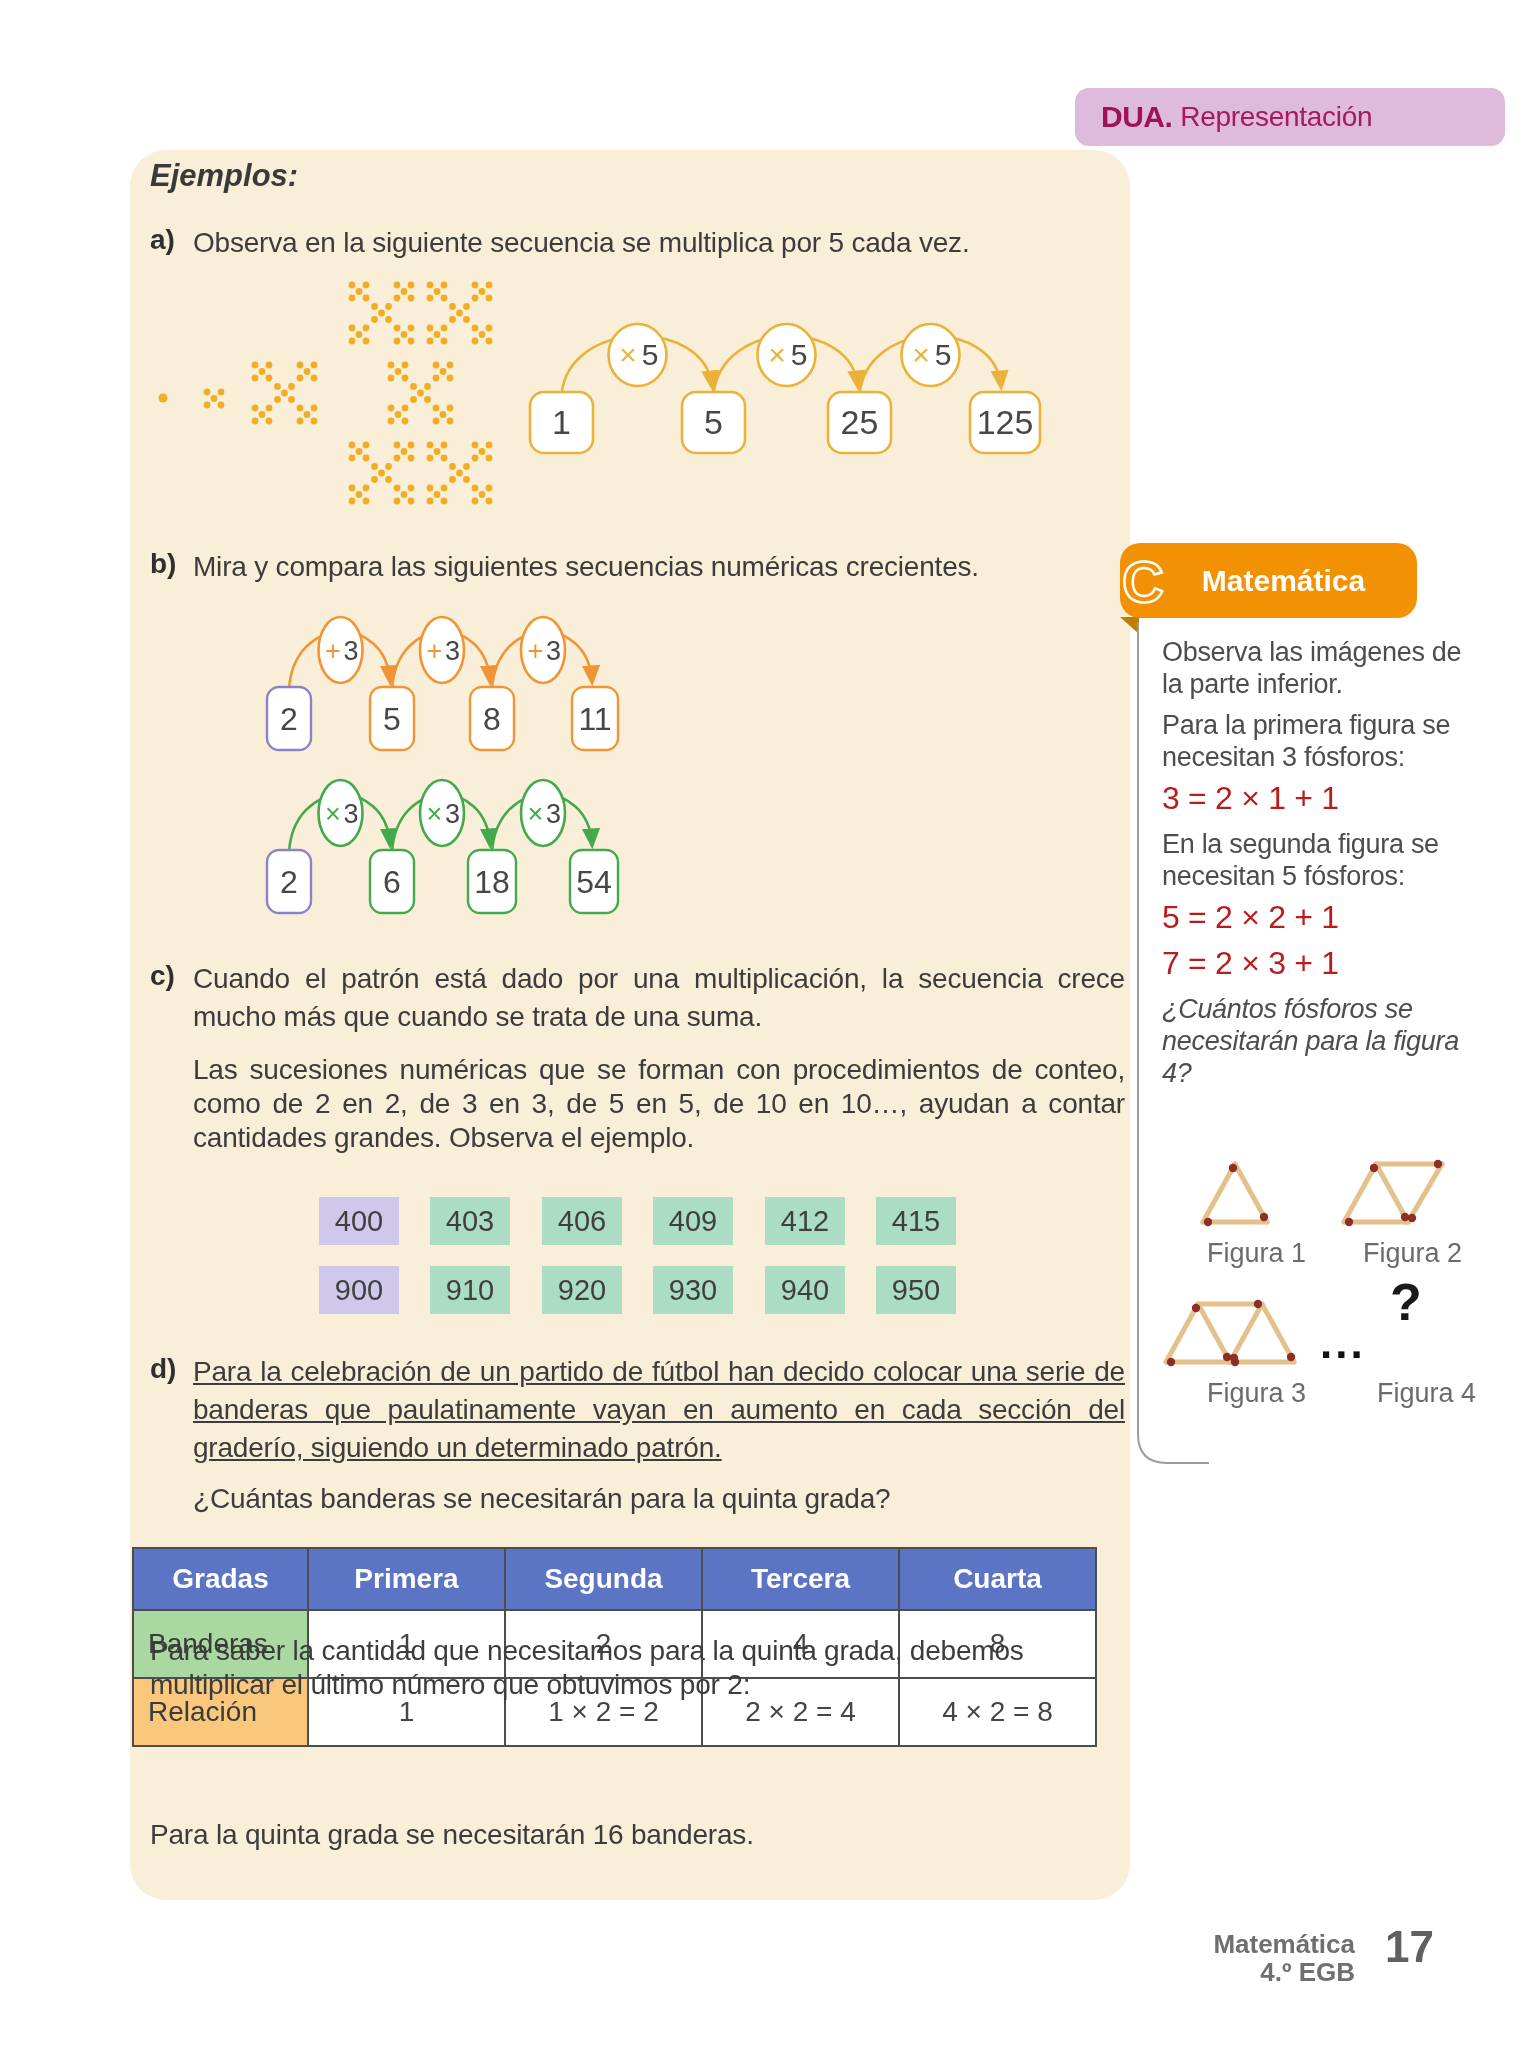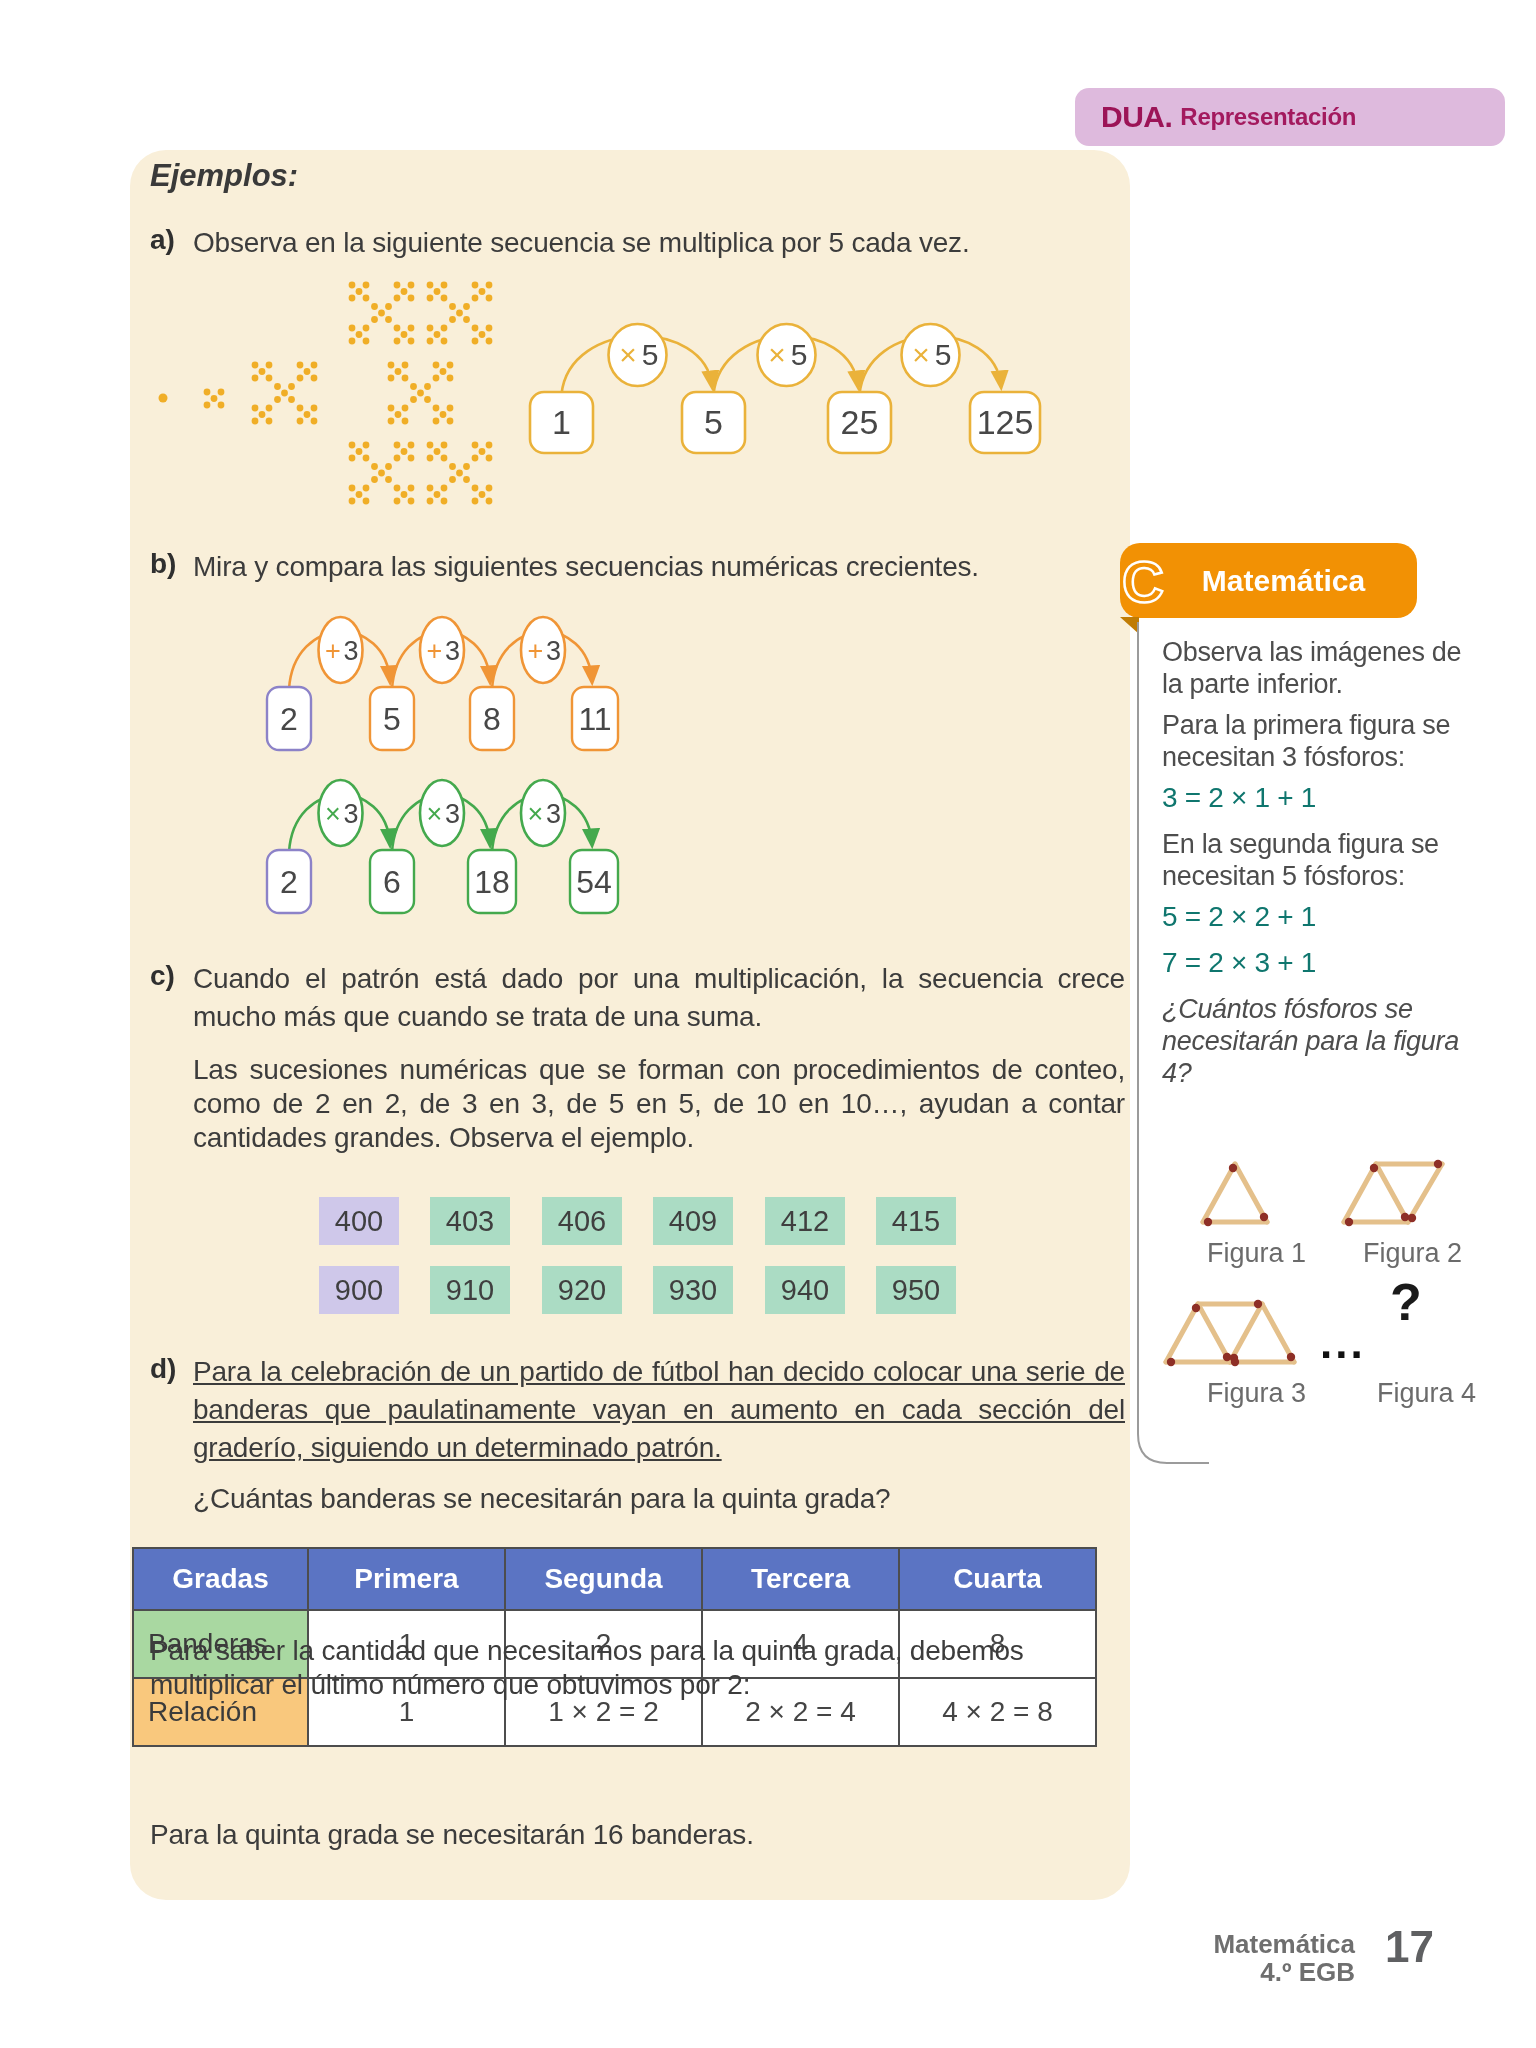--- a/index.html
+++ b/index.html
@@ -3,21 +3,21 @@
 <meta charset="utf-8">
 <style>
   html,body{margin:0;padding:0;background:#ffffff;}
   .page{position:relative;width:1536px;height:2048px;background:#ffffff;overflow:hidden;
         font-family:"Liberation Sans", sans-serif;color:#3c3c3c;}
 
   
   .dua-badge{position:absolute;left:1075px;top:88px;width:430px;height:58px;background:#debadd;
              border-radius:14px;display:flex;align-items:center;padding-left:26px;box-sizing:border-box;}
   .dua-badge .dua{font-weight:800;font-size:30px;color:#9c1457;letter-spacing:-0.5px;}
-  .dua-badge .rep{font-weight:700;font-size:24px;color:#a31a5e;margin-left:8px;letter-spacing:-0.3px;}
+  .dua-badge .rep{font-weight:400;font-size:28px;color:#a31a5e;margin-left:8px;letter-spacing:-0.3px;}
 
   
   .panel{position:absolute;left:130px;top:150px;width:1000px;height:1750px;background:#f9efd9;
          border-radius:36px;}
   .ejemplos{position:absolute;left:20px;top:8px;margin:0;font-style:italic;font-weight:700;
             font-size:31px;color:#3a3a3a;}
   .item{position:absolute;left:20px;width:975px;}
   .ilabel{position:absolute;left:0;top:0;font-weight:700;font-size:28px;color:#2f2f2f;}
   .item p{margin:0 0 0 43px;font-size:28px;line-height:38px;color:#3c3c3c;letter-spacing:-0.2px;}
   .just p{text-align:justify;}
@@ -40,21 +40,21 @@
 
   
   .tab{position:absolute;left:1120px;top:543px;width:297px;height:75px;background:#f29104;
        border-radius:20px;display:flex;align-items:center;justify-content:center;}
   .tab .tab-label{color:#ffffff;font-weight:700;font-size:30px;margin-left:30px;}
   .tab-c{position:absolute;left:1114px;top:552px;}
   .fold{position:absolute;left:1120px;top:617px;width:0;height:0;
         border-right:19px solid #c07c05;border-bottom:17px solid transparent;}
   .note-body{position:absolute;left:1162px;top:636px;width:312px;}
   .note-body p{margin:0 0 9px 0;font-size:27px;line-height:32px;color:#4d4d4d;letter-spacing:-0.3px;}
-  .note-body p.eq{color:#0f766e;font-size:28px;margin:3px 0 14px 0;}
+  .note-body p.eq{color:#b91c1c;font-size:32px;margin:3px 0 14px 0;}
   .note-body p.qst{font-style:italic;color:#4d4d4d;margin-top:2px;}
   .fig-label{position:absolute;font-size:27px;color:#6b6b6b;}
   .dots3{position:absolute;left:1320px;top:1318px;font-weight:900;font-size:44px;color:#111;letter-spacing:3px;}
   .qmark{position:absolute;left:1390px;top:1272px;font-weight:800;font-size:52px;color:#1a1a1a;}
 
   
   .footer-block{position:absolute;left:1180px;top:1930px;width:175px;text-align:right;
                 font-size:26px;line-height:28px;color:#6f6f6f;font-weight:700;}
   .page-num{position:absolute;left:1385px;top:1922px;font-size:44px;font-weight:800;color:#5f6062;}
 

